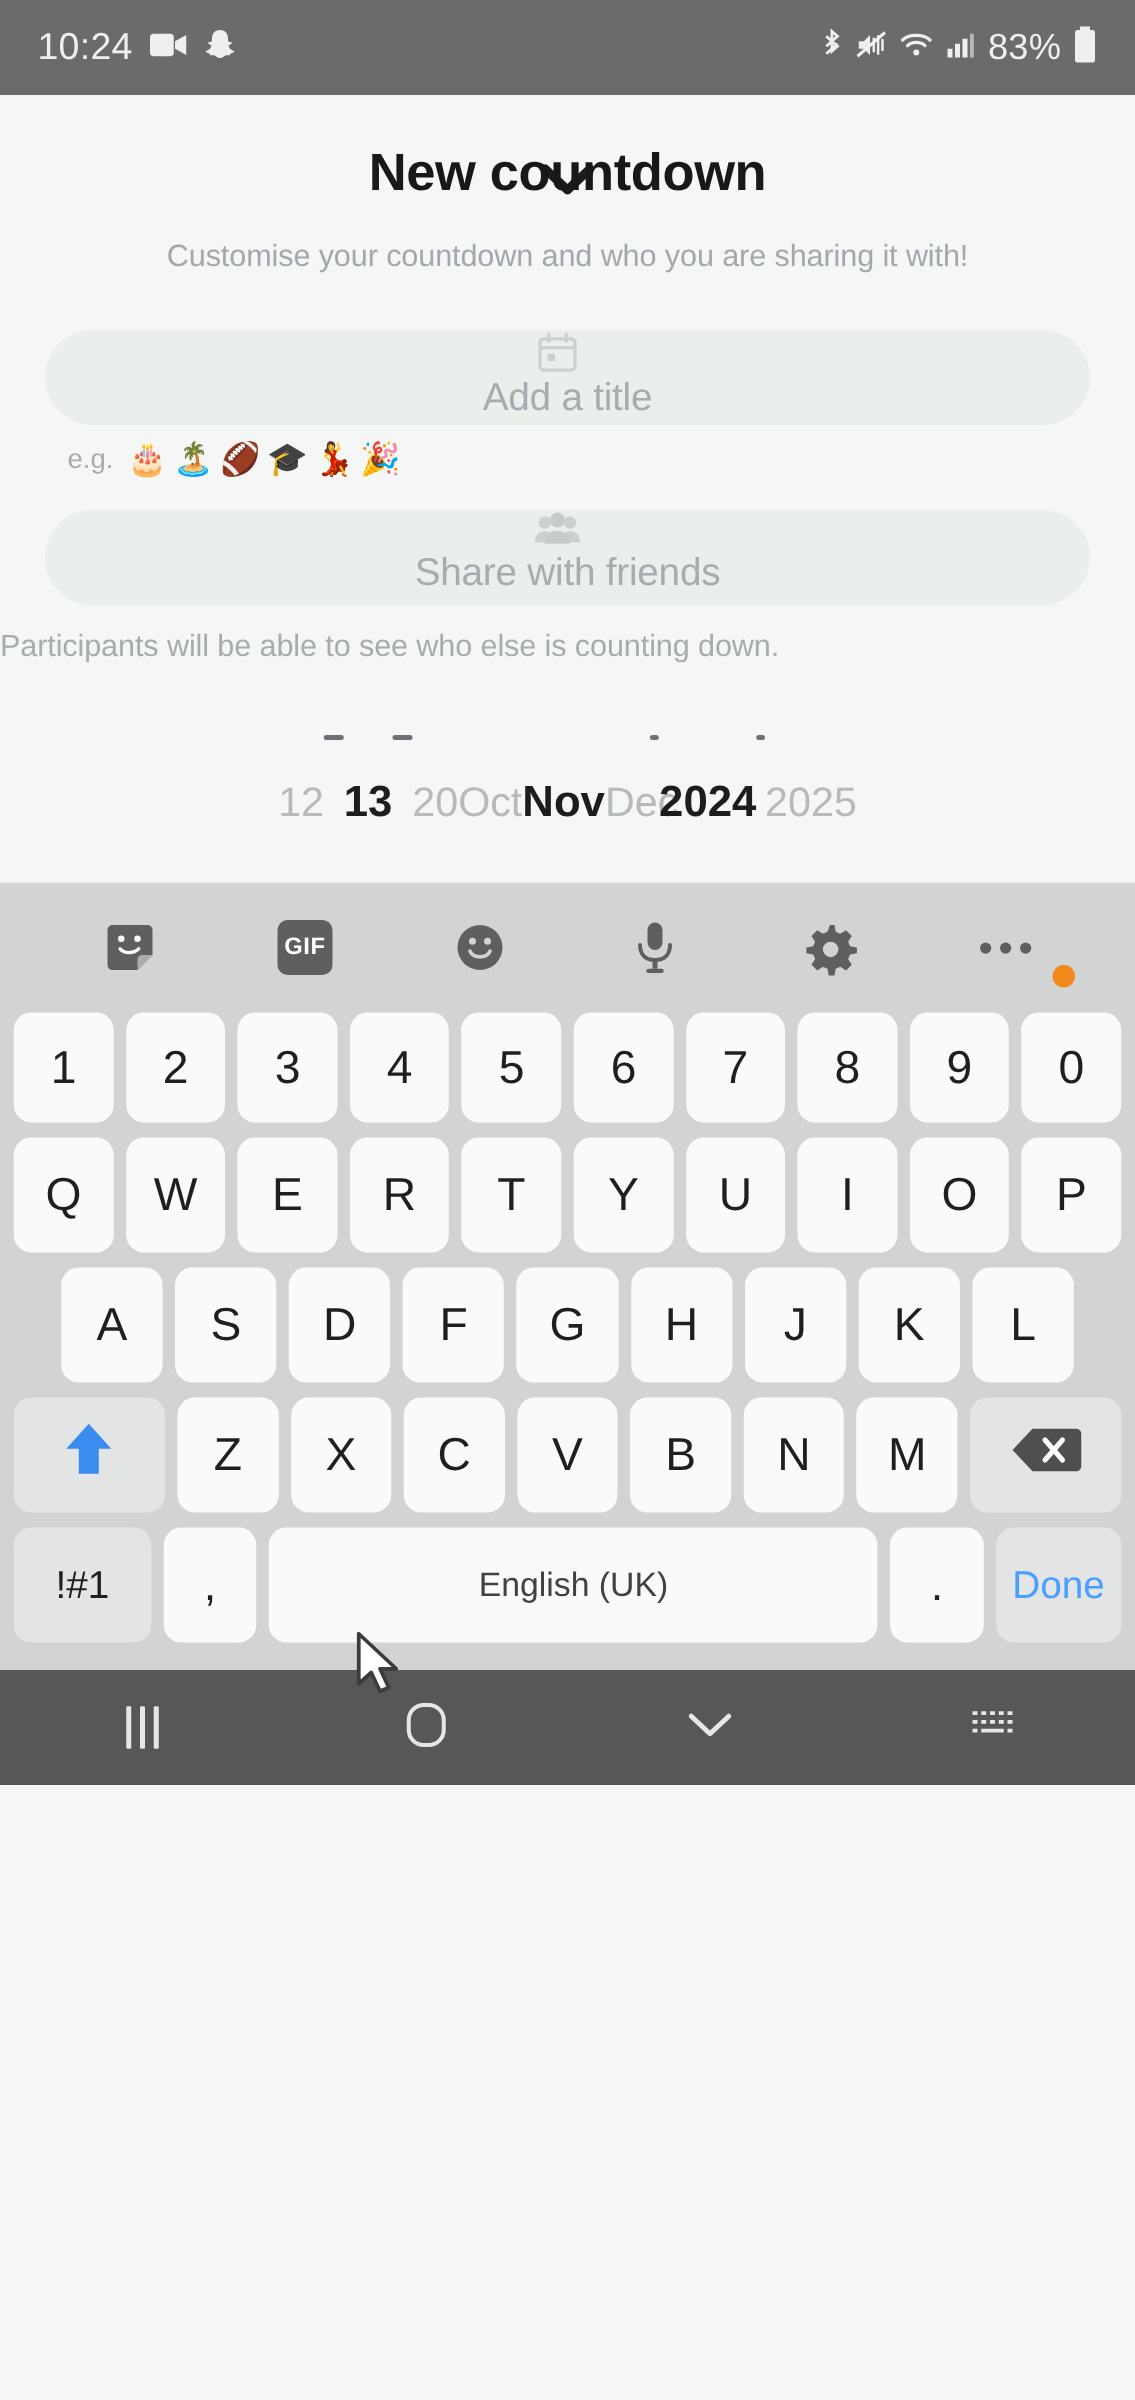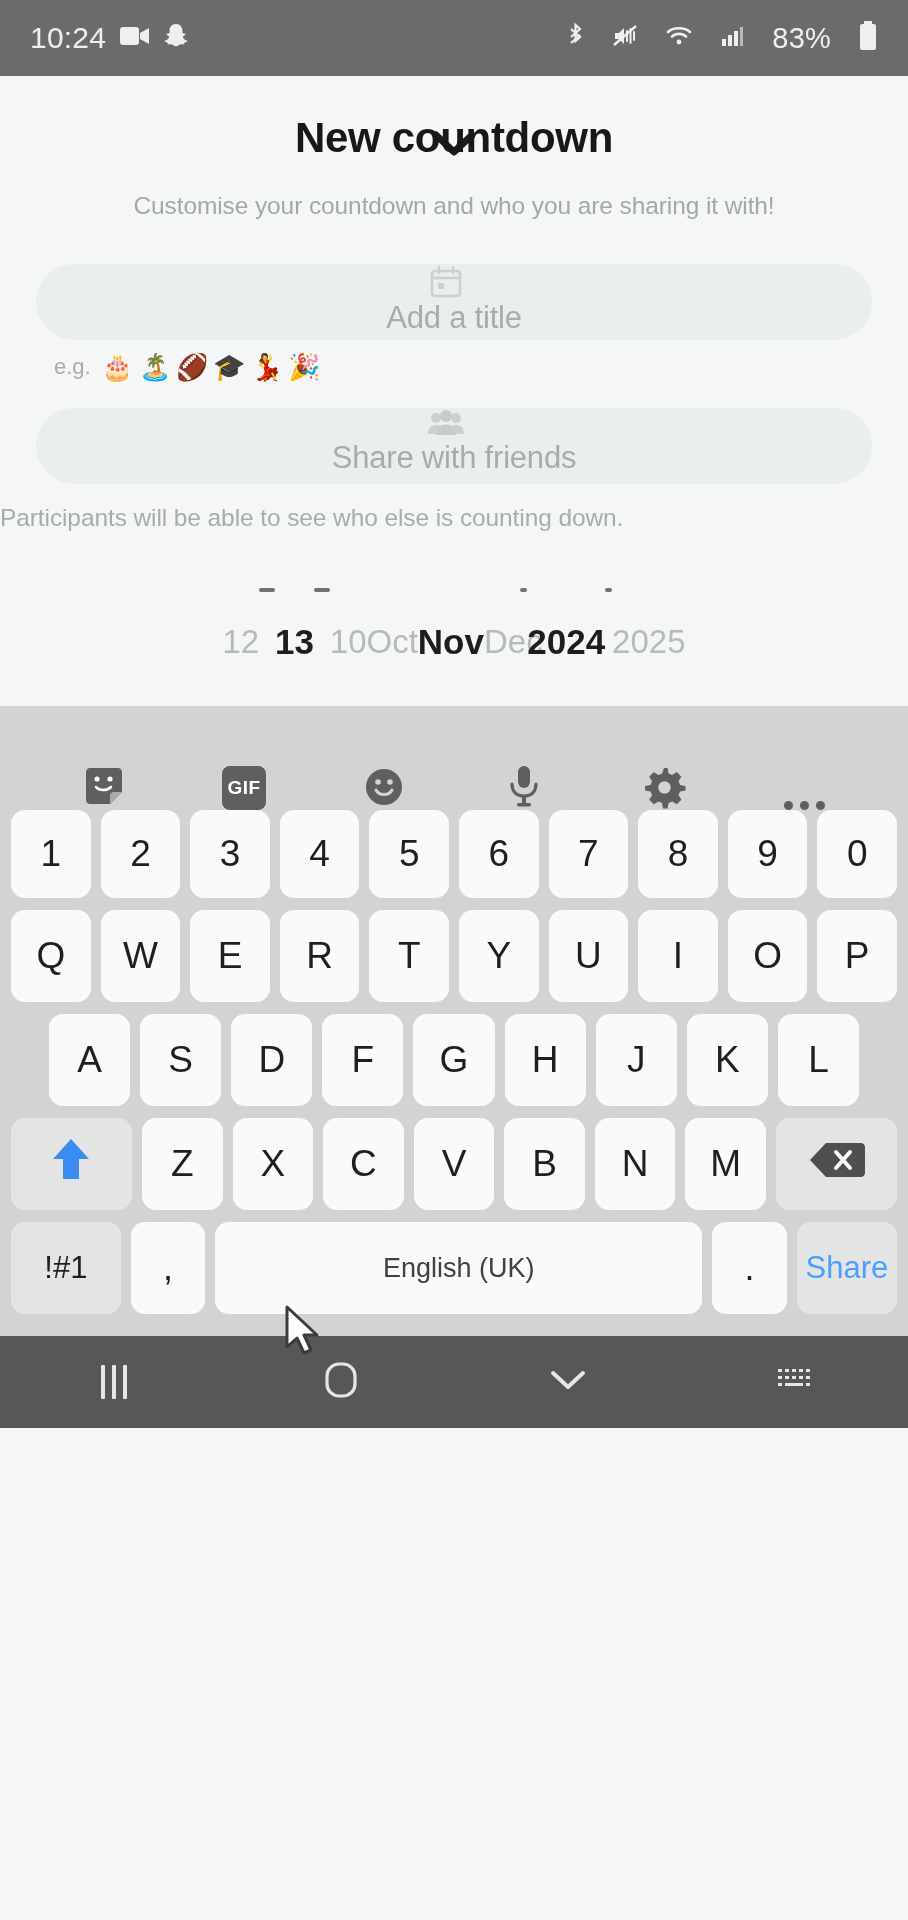--- a/index.html
+++ b/index.html
@@ -19,21 +19,21 @@
   
   .statusbar {
     height: 76px; flex: 0 0 76px;
     background: #6b6b6b;
     display: flex; align-items: center;
     padding: 0 30px;
     color: #f0f0f0;
   }
   .sb-left { display: flex; align-items: center; gap: 14px; }
   .sb-time { font-size: 30px; letter-spacing: .2px; color: #efefef; }
-  .sb-right { margin-left: auto; display: flex; align-items: center; gap: 27px; }
+  .sb-right { margin-left: auto; display: flex; align-items: center; gap: 9px; }
   .sb-pct { font-size: 29px; color: #efefef; letter-spacing: .2px; }
   .sb-ic { display: block; }
 
   
   .sheet {
     flex: 1 1 auto;
     background: #f5f7f6;
     position: relative;
     overflow: hidden;
   }
@@ -111,21 +111,21 @@
   .pcol.wide .pline { width: 124px; }
 
   
   .keyboard {
     flex: 0 0 auto;
     background: #d2d4d4;
     padding: 0 0 10px 0;
   }
   .kb-toolbar {
     height: 104px;
-    display: flex; align-items: flex-end;
+    display: flex; align-items: center;
     padding: 0 34px;
   }
   .kb-tool {
     flex: 1 1 0; display: flex; align-items: center; justify-content: center;
     position: relative; cursor: pointer;
   }
   .gif-box {
     width: 44px; height: 44px; background: #5d5f61;
     border-radius: 8px; color: #fff;
     display:flex; align-items:center; justify-content:center;
@@ -288,21 +288,21 @@
     </div>
 
     <div class="helper">Participants will be able to see who else is counting down.</div>
 
     <div class="picker">
       <div class="pcol">
         <div class="prow dim">12</div>
         <div class="pline"></div>
         <div class="prow sel">13</div>
         <div class="pline"></div>
-        <div class="prow dim">10</div>
+        <div class="prow dim">20</div>
       </div>
       <div class="pcol">
         <div class="prow dim">Oct</div>
         <div class="pline"></div>
         <div class="prow sel">Nov</div>
         <div class="pline"></div>
         <div class="prow dim">Dec</div>
       </div>
       <div class="pcol wide">
         <div class="prow dim"></div>
@@ -422,21 +422,21 @@
             </svg>
         </span>
       </div>
     </div>
 
     <div class="kb-row r5">
       <div class="key fn sym">!#1</div>
       <div class="key comma">,</div>
       <div class="key space">English (UK)</div>
       <div class="key period">.</div>
-      <div class="key done">Share</div>
+      <div class="key done">Done</div>
     </div>
   </div>
 
   <div class="navbar">
     <div class="nav-btn">
       <span class="nav-recents">
           <i></i>
           <i></i>
           <i></i>
         </span>

